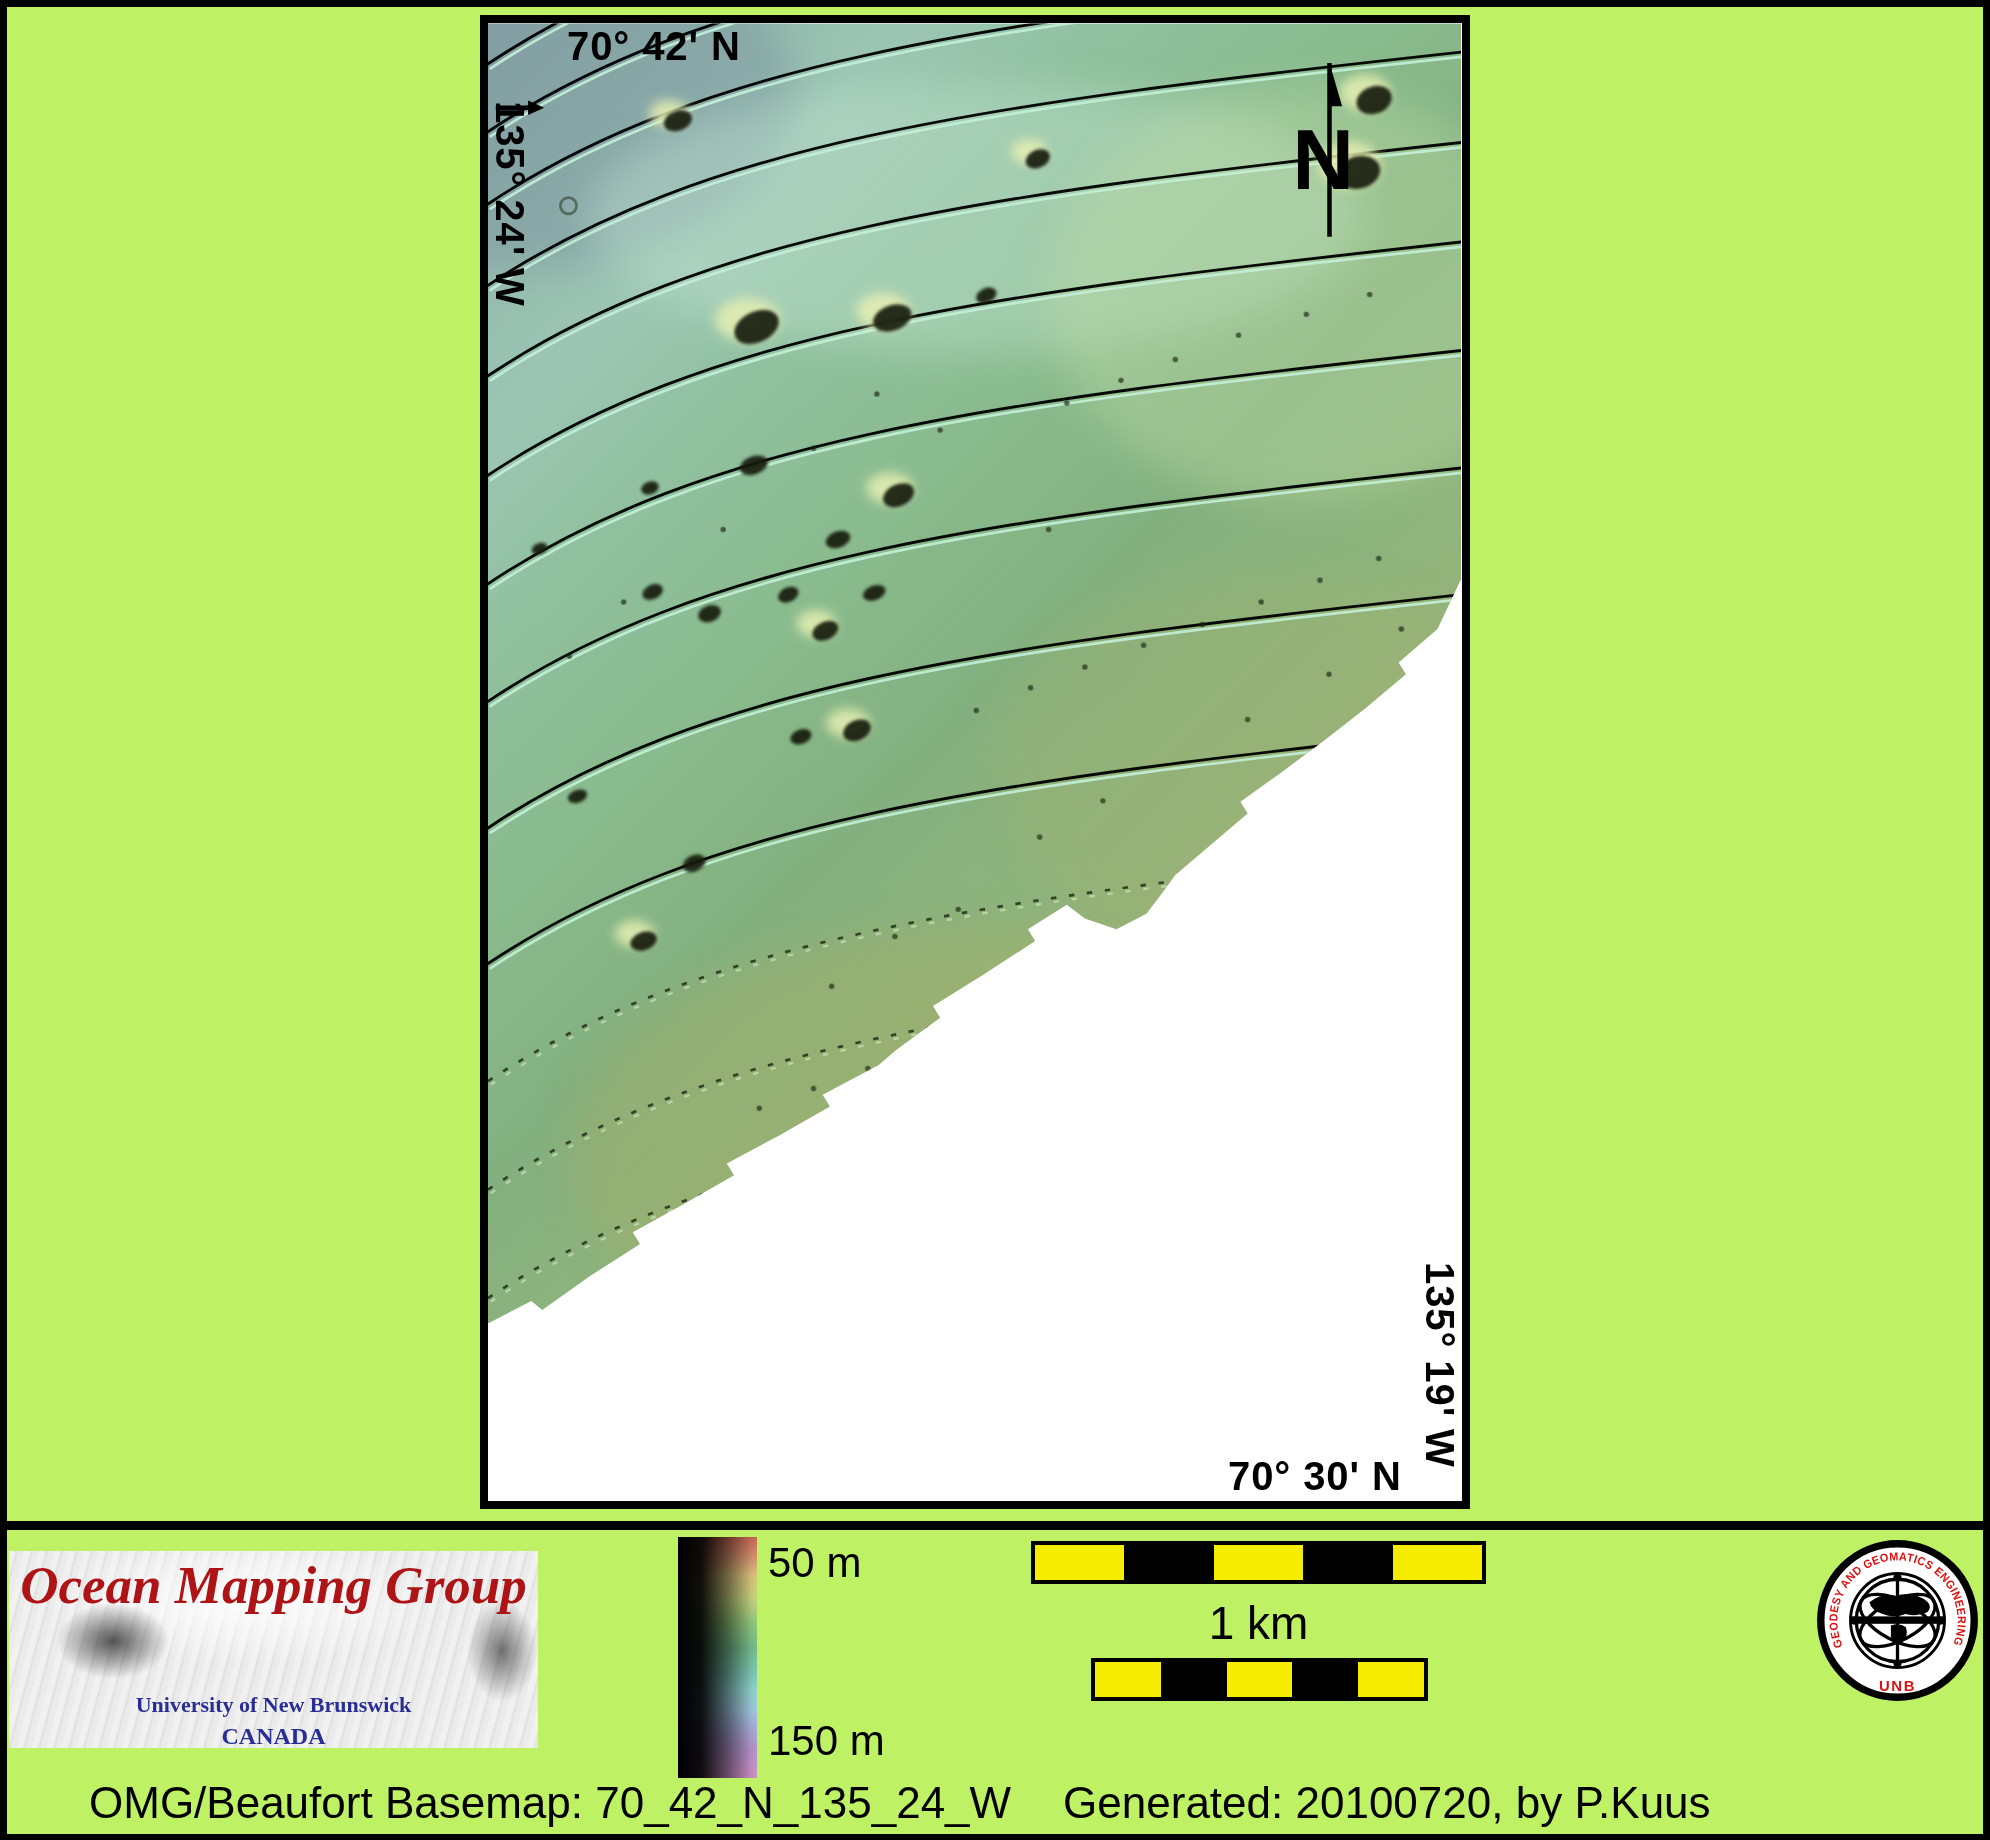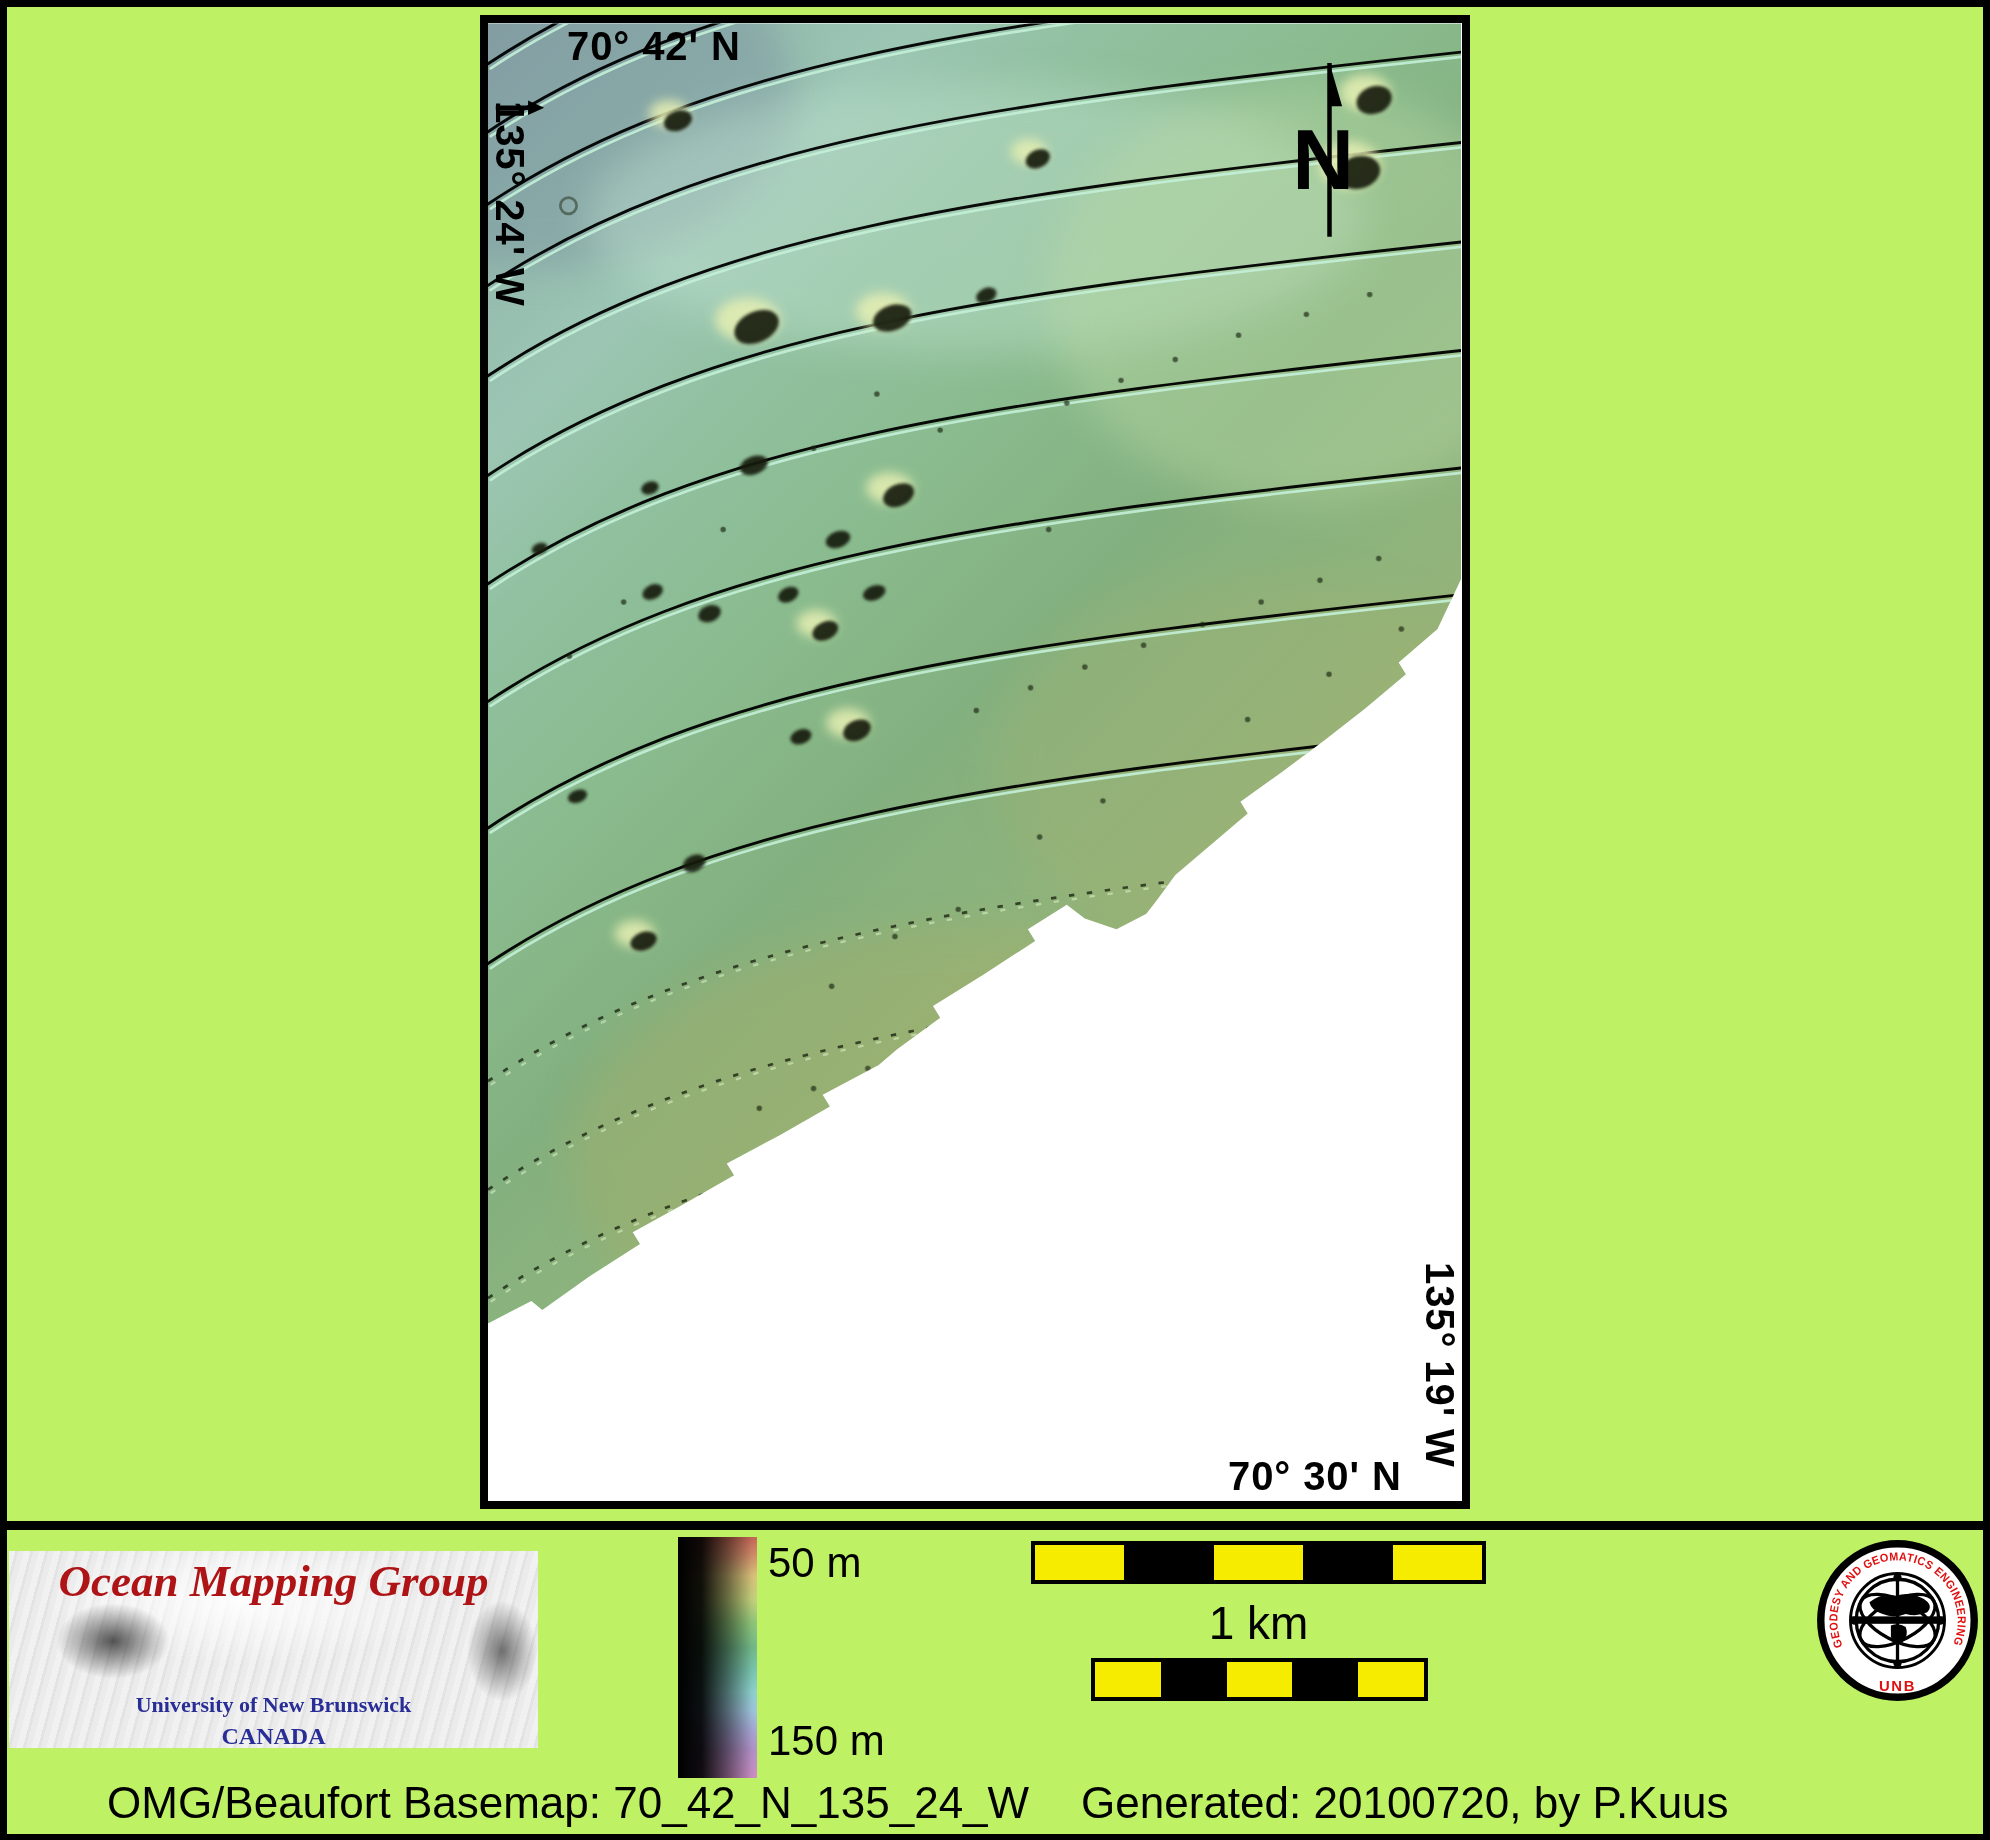--- a/index.html
+++ b/index.html
@@ -17,38 +17,38 @@
   
   .separator{position:absolute;left:0;top:1521px;width:1990px;height:9px;background:#000;z-index:40;}
   .omg-logo{position:absolute;left:9px;top:1551px;width:529px;height:197px;overflow:hidden;
     background:
       radial-gradient(81px 54px at 104px 90px, rgba(45,45,45,.80), rgba(45,45,45,0) 70%),
       radial-gradient(50px 72px at 493px 100px, rgba(70,70,70,.75), rgba(70,70,70,0) 70%),
       radial-gradient(199px 63px at 235px 50px, rgba(255,255,255,.9), rgba(255,255,255,0)),
       repeating-linear-gradient(105deg,#f1f1f1 0 6.3px,#e3e3e3 6.3px 9px,#ebebeb 9px 14.5px);}
   .omg-title{position:absolute;left:0;right:0;top:3.6px;text-align:center;
       font-family:"Liberation Serif",serif;font-style:italic;font-weight:700;
-      font-size:45px;color:#ae1316;}
+      font-size:53px;color:#ae1316;}
   .omg-sub{position:absolute;left:0;right:0;top:141px;text-align:center;
       font-family:"Liberation Serif",serif;font-weight:700;font-size:22px;color:#282e96;}
   .omg-country{position:absolute;left:0;right:0;top:172px;text-align:center;
       font-family:"Liberation Serif",serif;font-weight:700;font-size:24px;color:#282e96;}
   .colorbar{position:absolute;left:678px;top:1537px;width:79px;height:241px;
     background:linear-gradient(180deg,
       #c86858 0%, #d4906c 8%, #dcc47c 16%, #c6d47e 26%, #90c87c 36%,
       #74bc8c 46%, #7cc8b4 56%, #90d4d0 64%, #a0c8e0 72%, #a8aad8 80%,
       #b494cc 88%, #d090c8 100%);}
   .colorbar::after{content:"";position:absolute;inset:0;
     background:linear-gradient(90deg,#000 0%,rgba(0,0,0,.92) 30%,rgba(0,0,0,.5) 62%,rgba(0,0,0,.05) 93%,rgba(0,0,0,0) 100%);}
   .depth-lbl{position:absolute;font-size:42px;font-weight:400;white-space:nowrap;}
   .checker{position:absolute;height:43px;border:4.5px solid #000;box-sizing:border-box;
     background:linear-gradient(90deg,#f6ec00 0 20%,#000 20% 40%,#f6ec00 40% 60%,#000 60% 80%,#f6ec00 80% 100%);}
   .bar-lbl{position:absolute;text-align:center;font-size:46px;font-weight:400;}
   .unb-seal{position:absolute;left:1815px;top:1538px;width:165px;height:165px;}
-  .caption{position:absolute;left:107px;top:1778px;font-size:44px;font-weight:400;white-space:nowrap;}
+  .caption{position:absolute;left:89px;top:1778px;font-size:44px;font-weight:400;white-space:nowrap;}
   .caption .gap{margin-left:52px;}
 </style>
 </head>
 <body>
 
 <div class="page">
   <div class="page-border"></div>
 
   <div class="map-frame">
     <svg viewBox="0 0 1076 1633">

